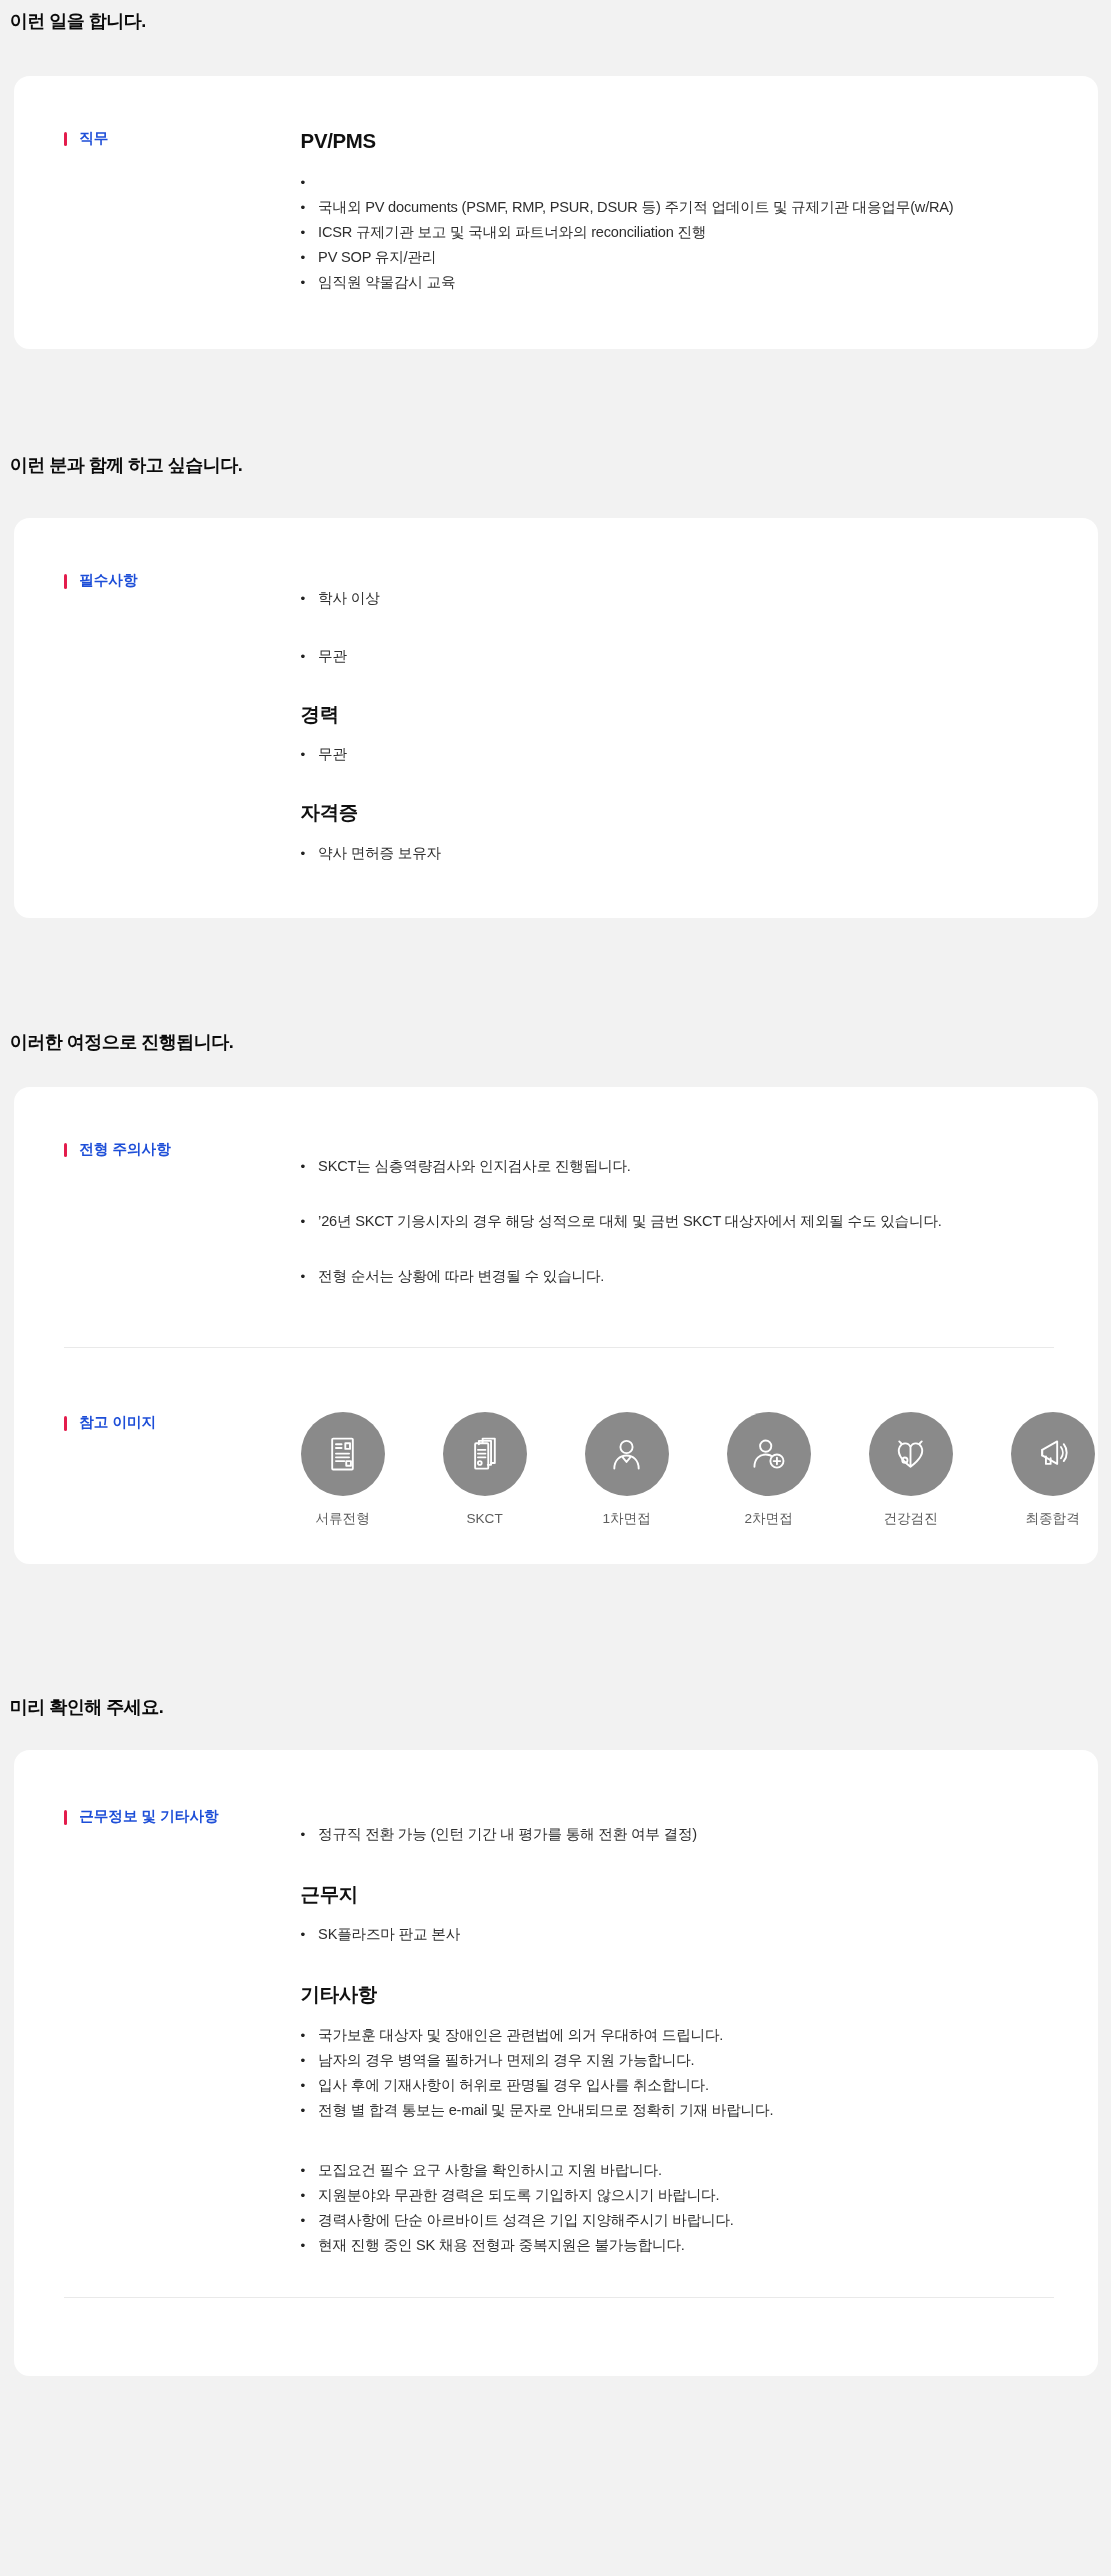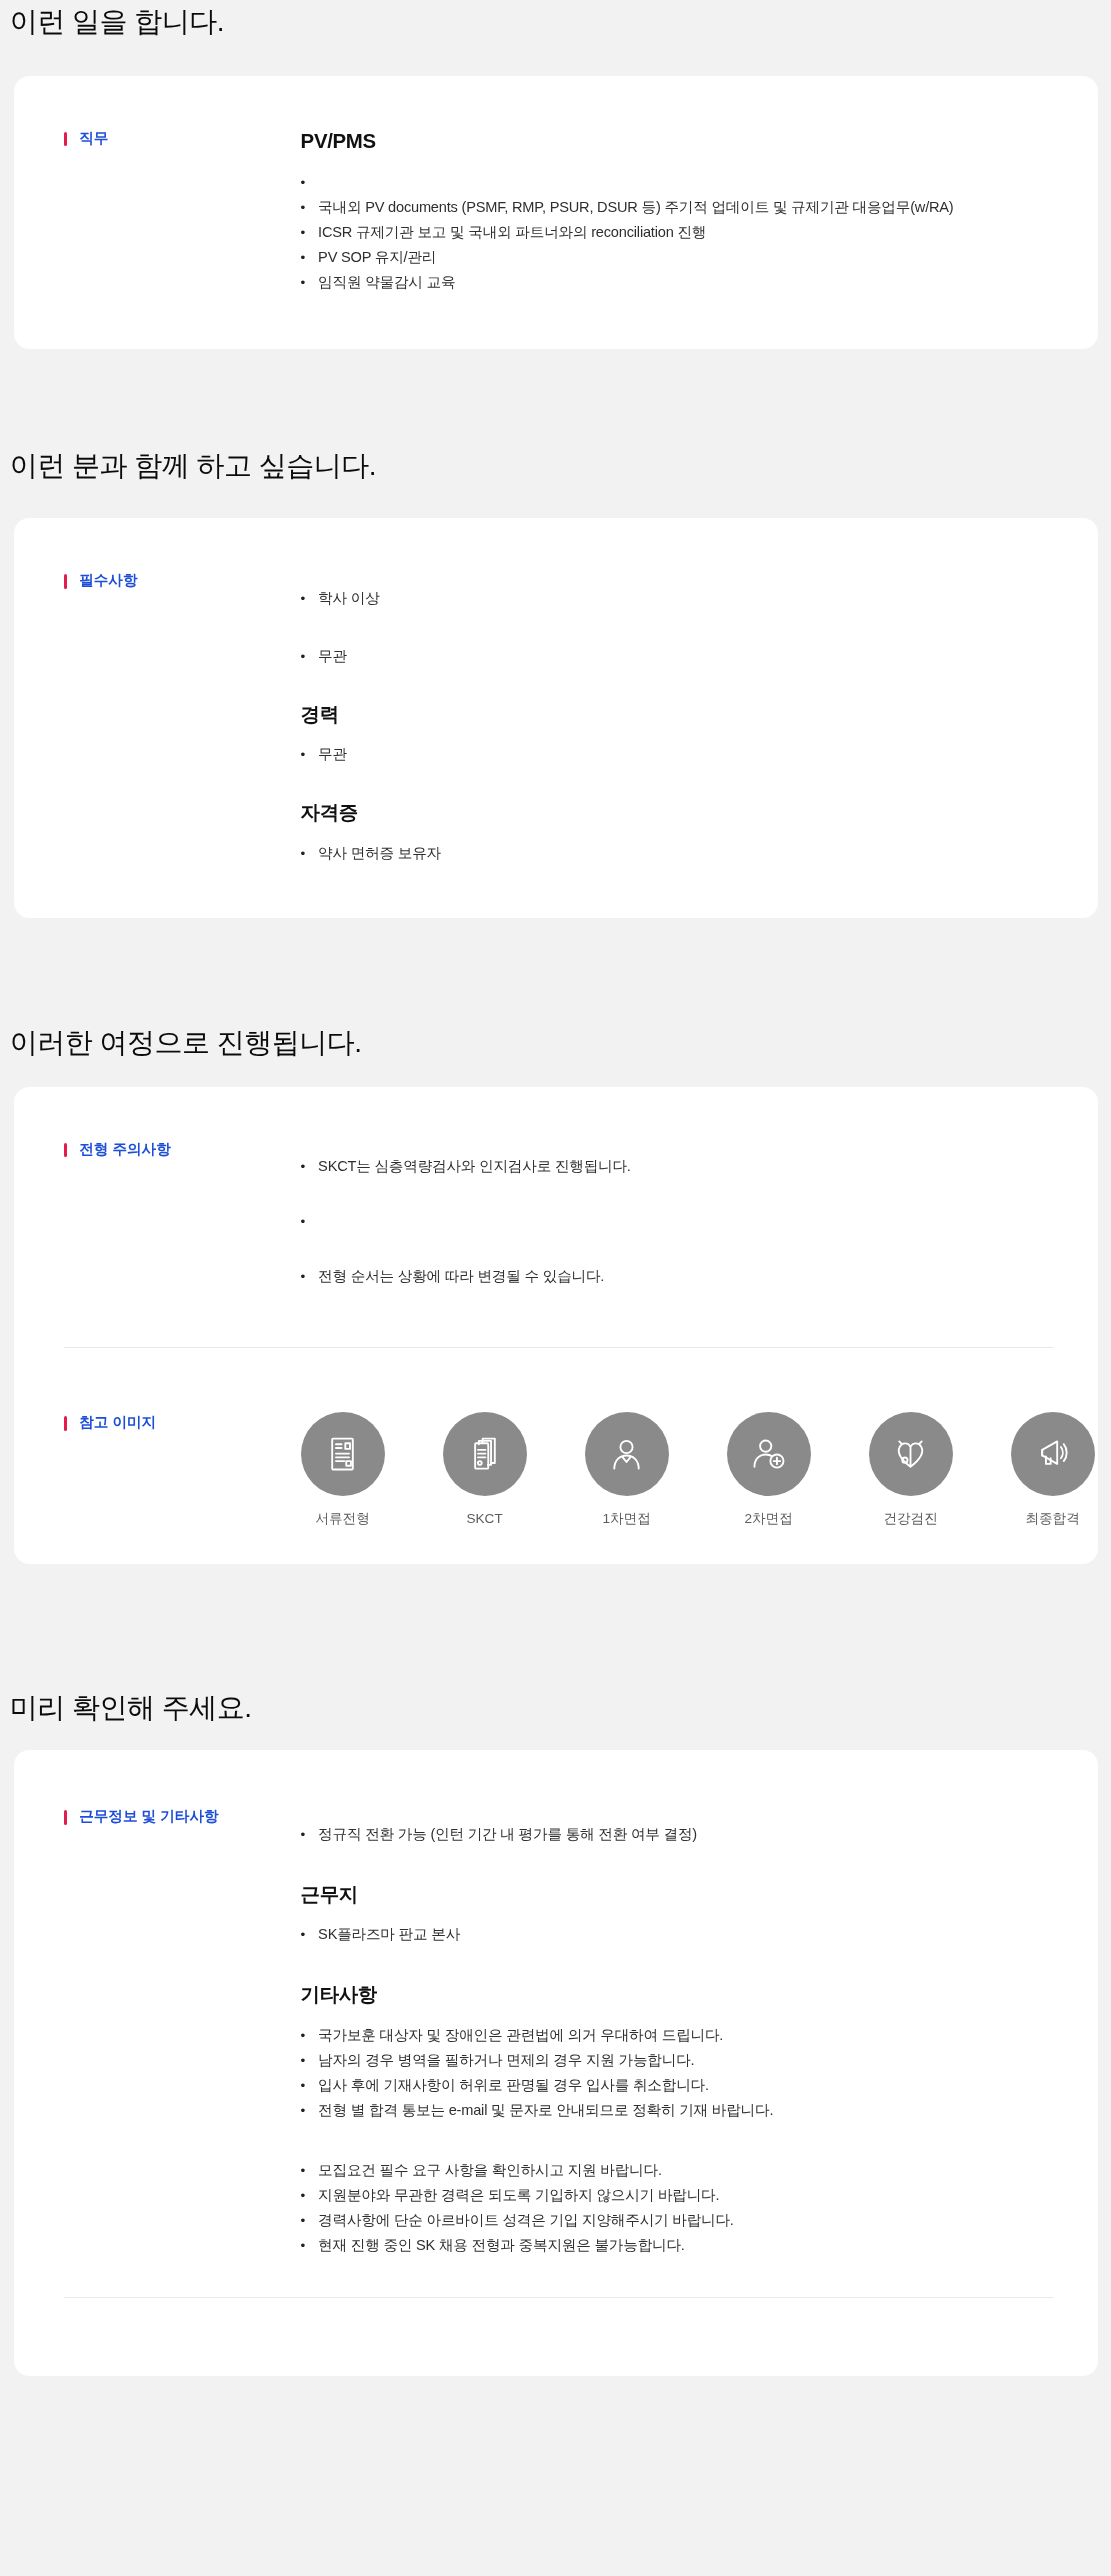--- a/index.html
+++ b/index.html
@@ -13,23 +13,23 @@
     width:1112px;
     min-height:2576px;
     background:var(--page-bg);
     font-family:"Liberation Sans","DejaVu Sans",sans-serif;
     color:#2e2e2e;
     -webkit-font-smoothing:antialiased;
   }
   .page{padding-top:5.8px;}
   .section-title{
     margin:0 0 0 9.7px;
-    font-size:28px;
+    font-size:18px;
     line-height:31px;
-    font-weight:400;
+    font-weight:700;
     color:#0b0b0b;
     letter-spacing:-0.5px;
   }
   .st-1{margin-top:0;}
   .st-2{margin-top:101px;}
   .st-3{margin-top:109px;}
   .st-4{margin-top:128px;}
   .card{
     margin:0 13.6px;
     background:var(--card-bg);
@@ -233,20 +233,21 @@
         <span>전형 주의사항</span>
       </div>
       <div>
         <ul class="blist notice-list">
           <li>
               <span class="dot">•</span>
               <span>SKCT는 심층역량검사와 인지검사로 진행됩니다.</span>
             </li>
           <li>
               <span class="dot">•</span>
+              <span>’26년 SKCT 기응시자의 경우 해당 성적으로 대체 및 금번 SKCT 대상자에서 제외될 수도 있습니다.</span>
             </li>
           <li>
               <span class="dot">•</span>
               <span>전형 순서는 상황에 따라 변경될 수 있습니다.</span>
             </li>
         </ul>
       </div>
     </div>
 
     <hr class="divider">

